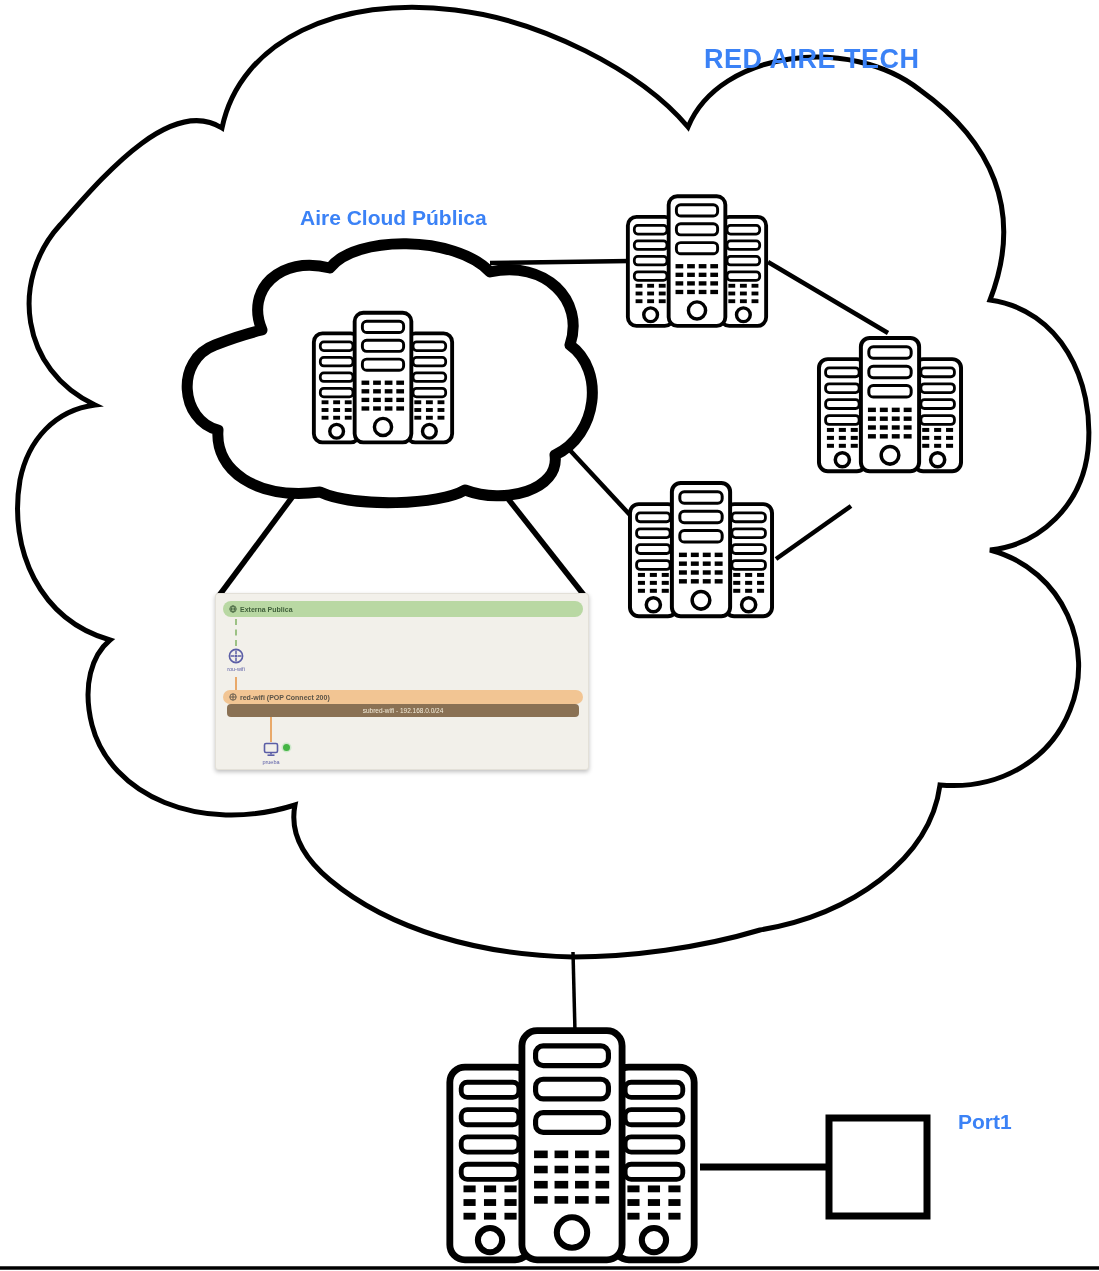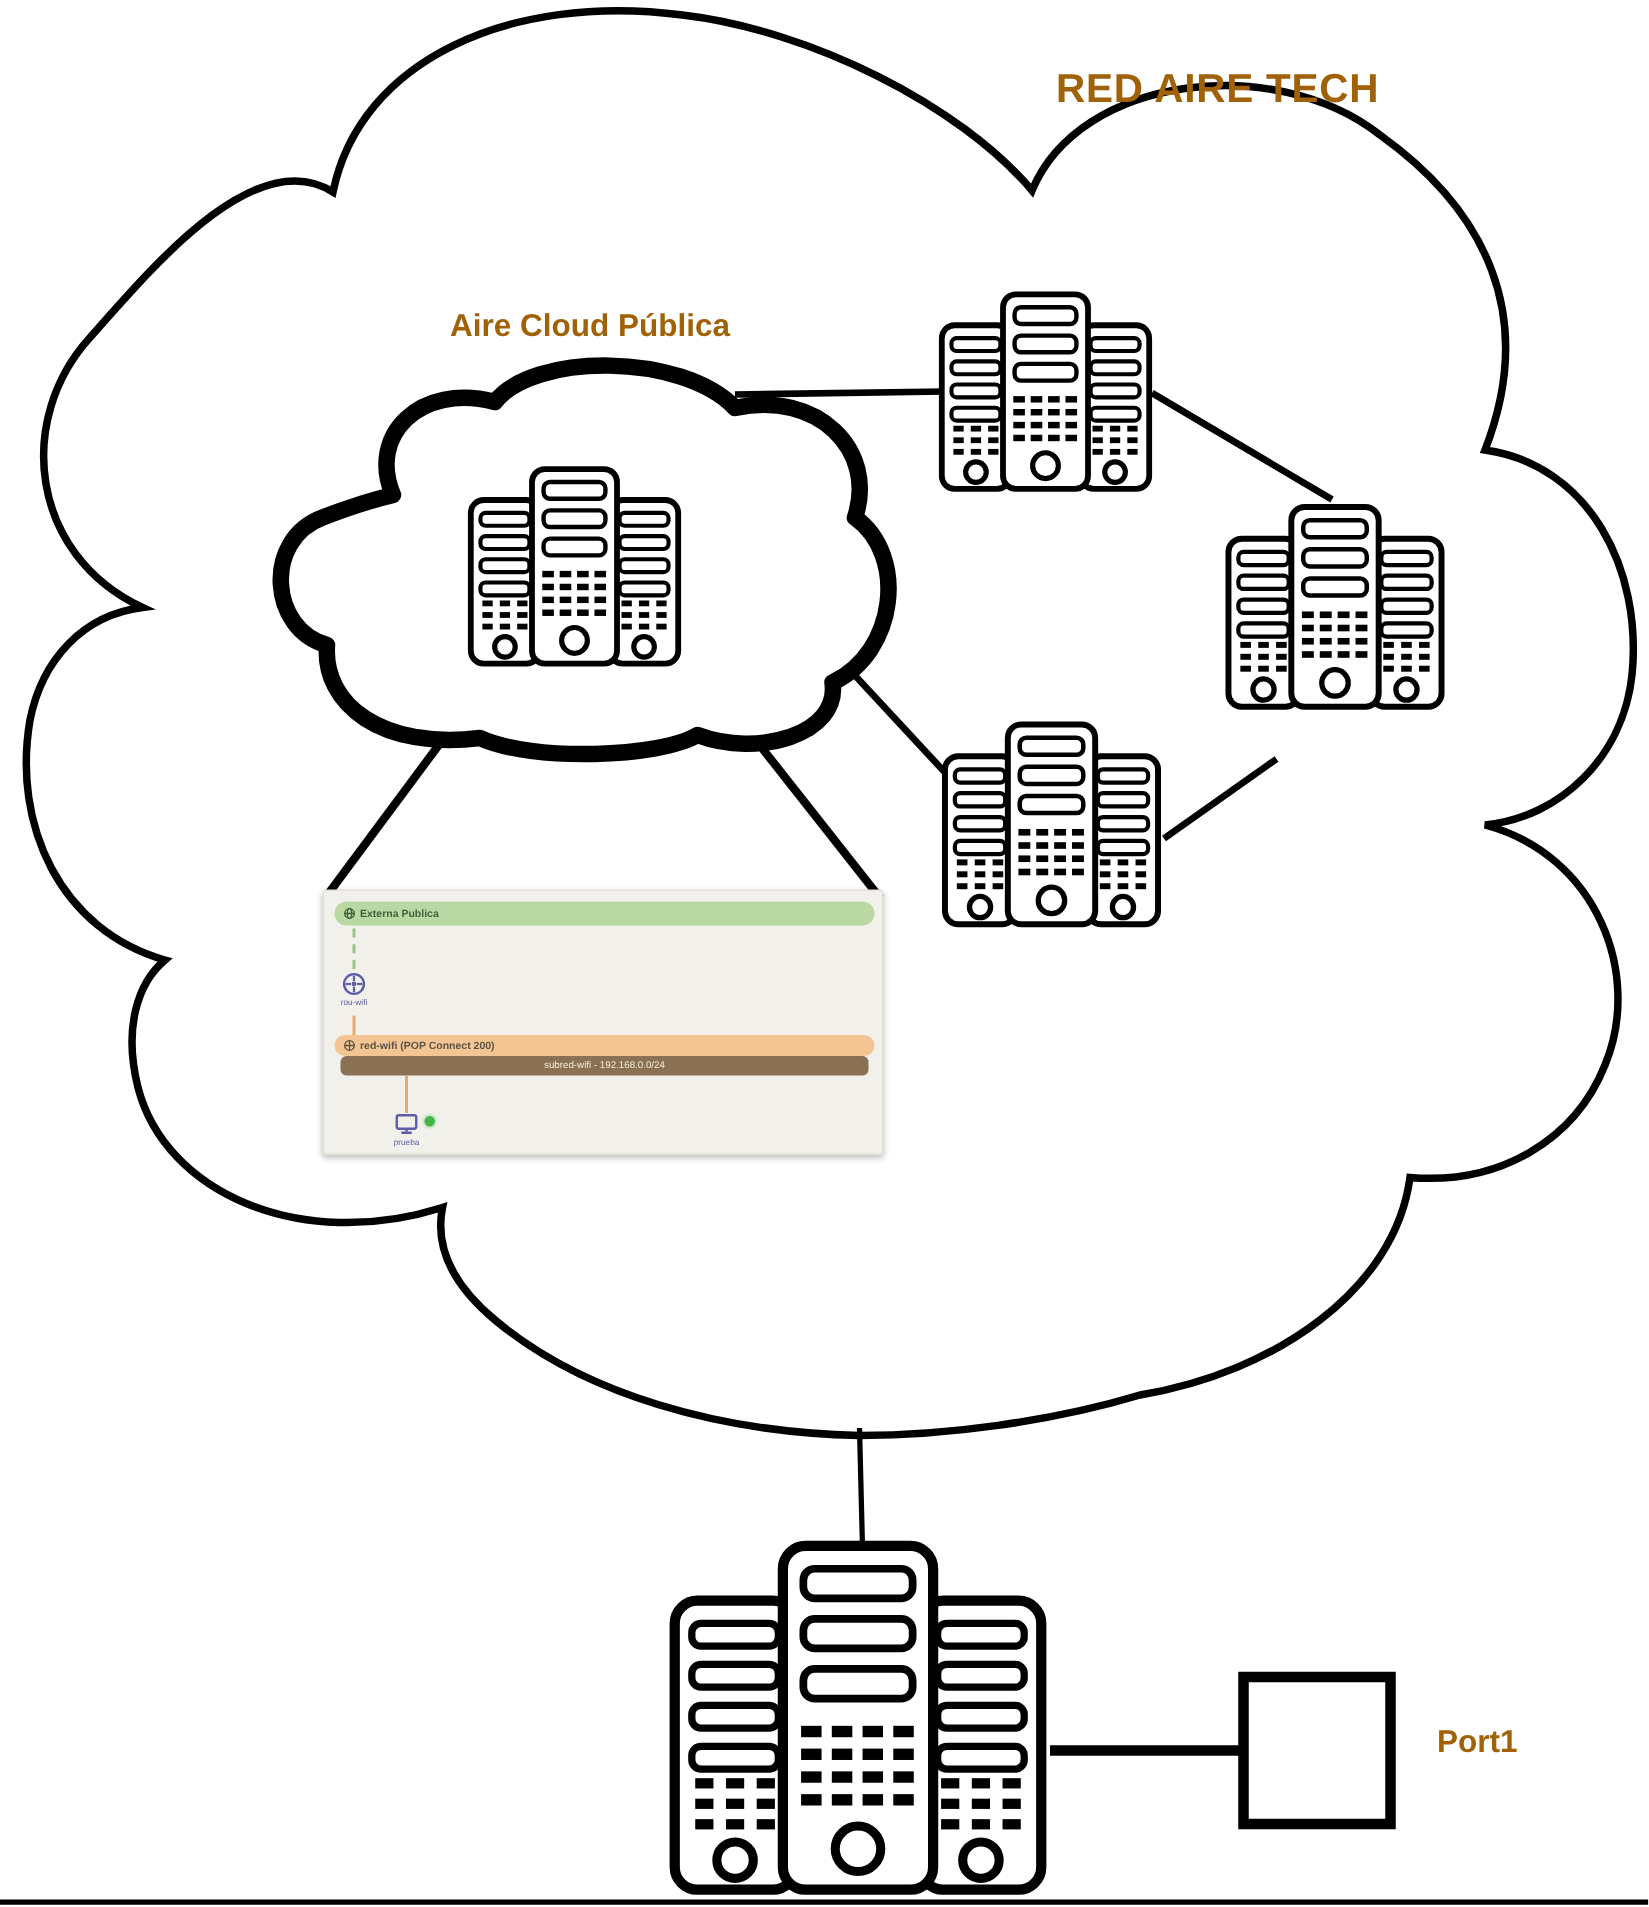--- a/index.html
+++ b/index.html
@@ -1,22 +1,22 @@
 <!DOCTYPE html>
 <html><head>
 <meta charset="utf-8">
 <style>
   html,body{margin:0;padding:0;background:#fff;}
   .stage{position:relative;width:1099px;height:1271px;background:#ffffff;overflow:hidden;
          font-family:"Liberation Sans", sans-serif;}
   .stage svg.scene{position:absolute;left:0;top:0;}
-  .lbl{position:absolute;color:#a16207;font-weight:bold;white-space:nowrap;}
+  .lbl{position:absolute;color:#3b82f6;font-weight:bold;white-space:nowrap;}
   .lbl-title{left:704px;top:44px;font-size:27px;letter-spacing:.5px;}
   .lbl-cloud{left:300px;top:206px;font-size:21px;}
-  .lbl-port{left:958px;top:1150px;font-size:21px;}
+  .lbl-port{left:958px;top:1110px;font-size:21px;}
 
   
   .panel{position:absolute;left:215px;top:593px;width:374px;height:177px;
          background:#f2f0ea;border:1px solid #e3e0d8;border-radius:3px;
          box-shadow:0 2px 4px rgba(0,0,0,.25);box-sizing:border-box;}
   .bar{position:absolute;display:flex;align-items:center;box-sizing:border-box;}
   .bar-ext{left:7px;top:7px;width:360px;height:16px;background:#b9d8a3;border-radius:8px;
            padding-left:6px;gap:3px;color:#41603c;font-size:7px;font-weight:bold;}
   .bar-net{left:7px;top:96px;width:360px;height:14px;background:#f2c593;border-radius:7px;
            padding-left:6px;gap:3px;color:#5a5347;font-size:7px;font-weight:bold;}

